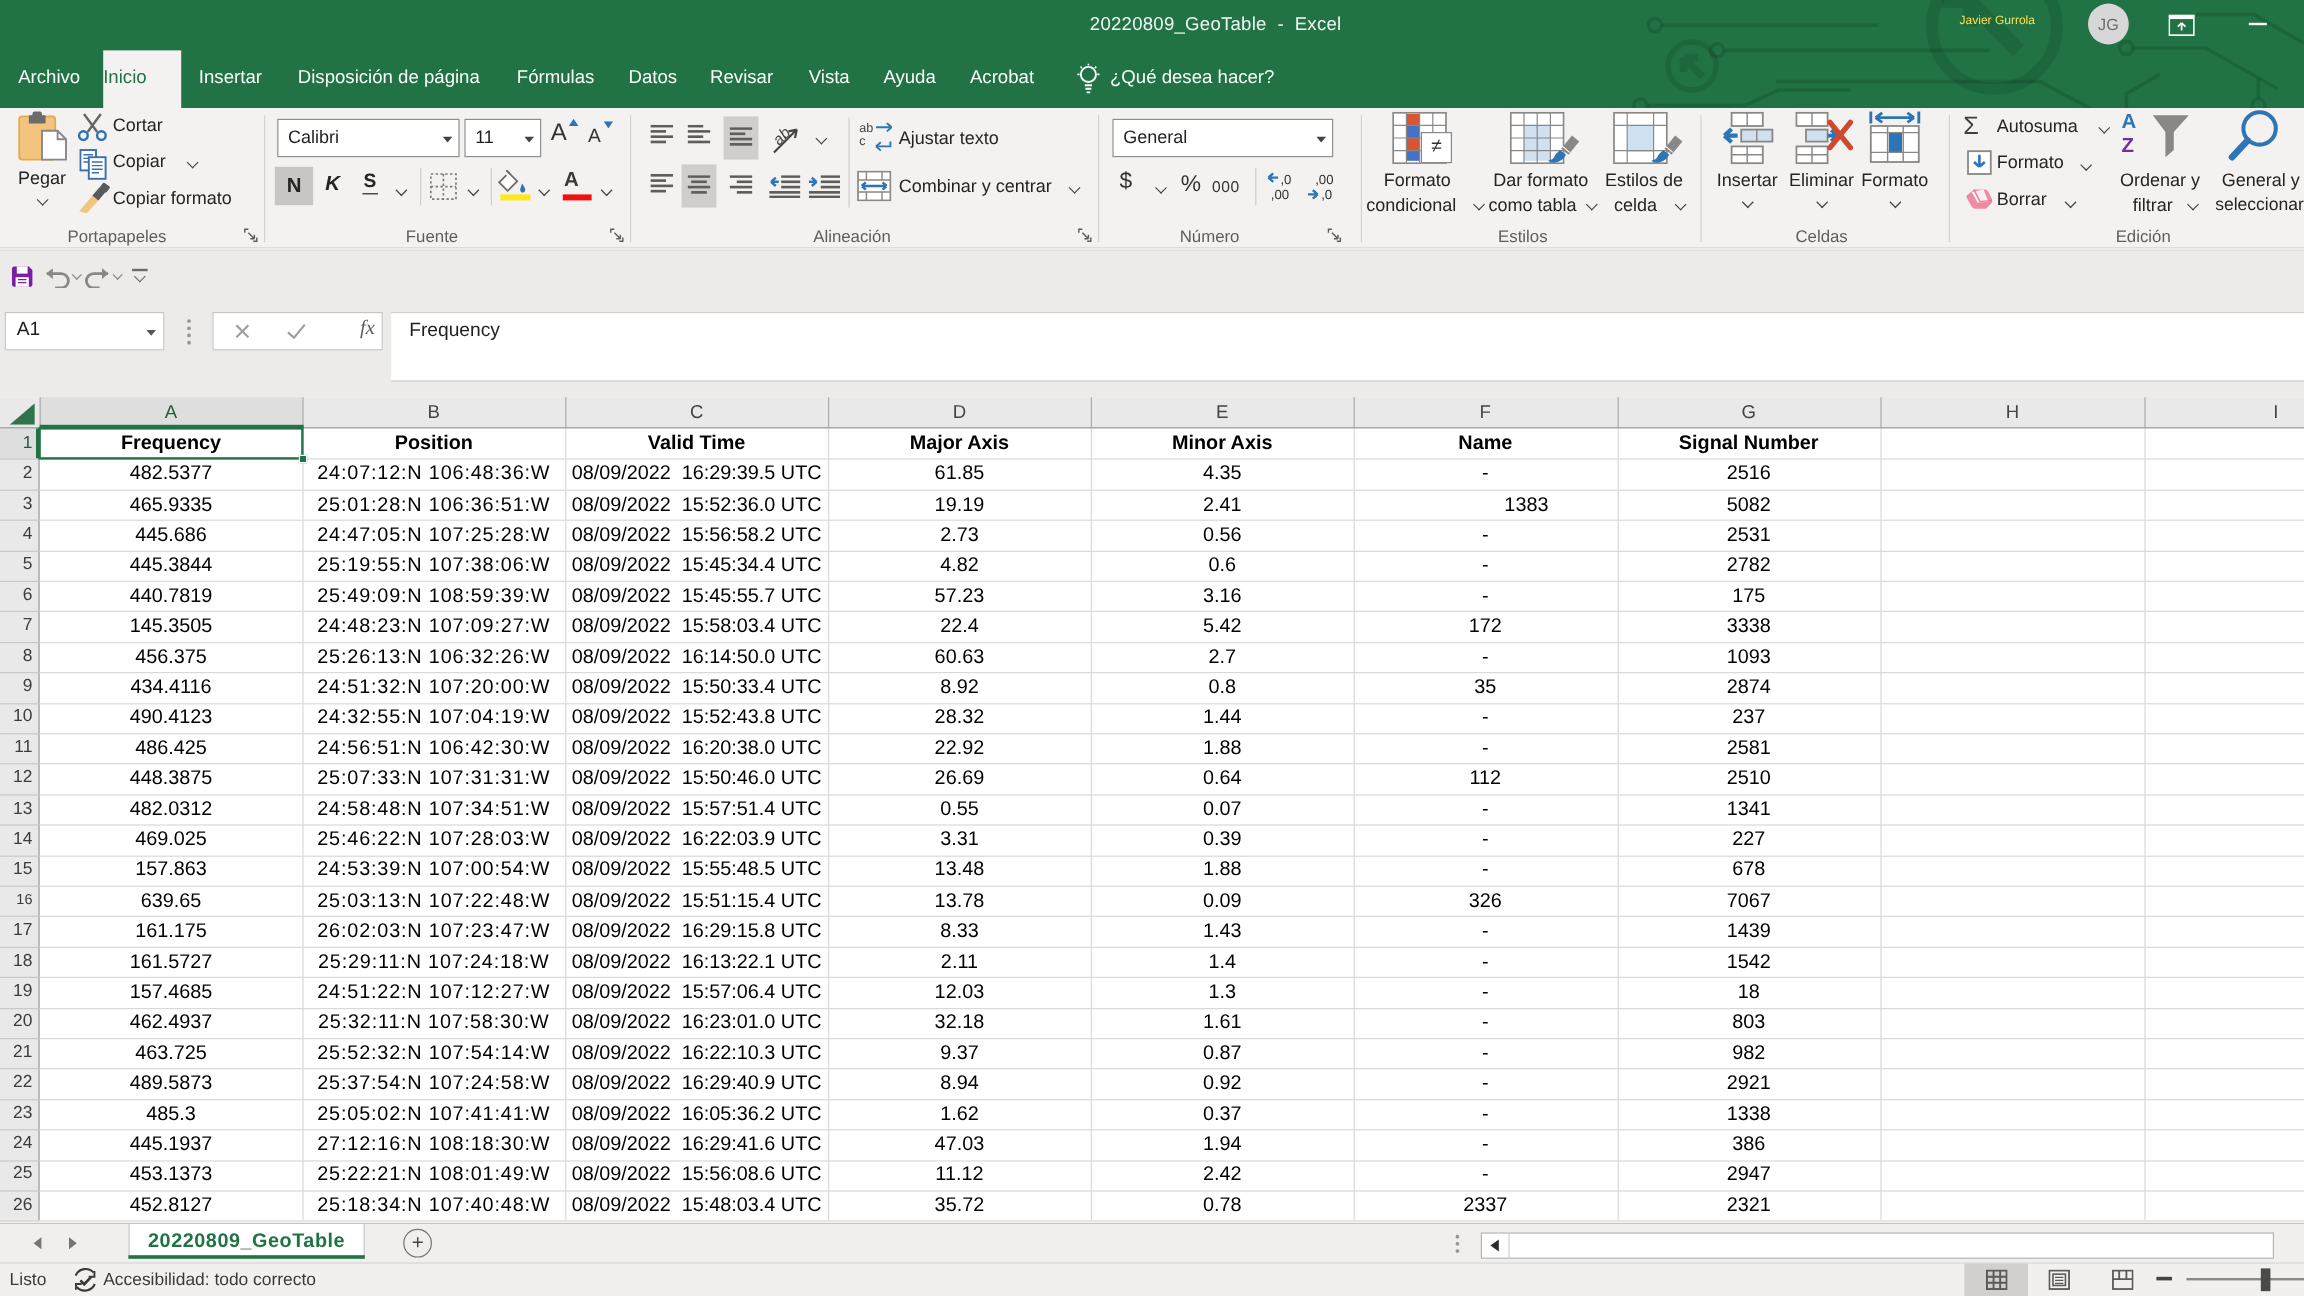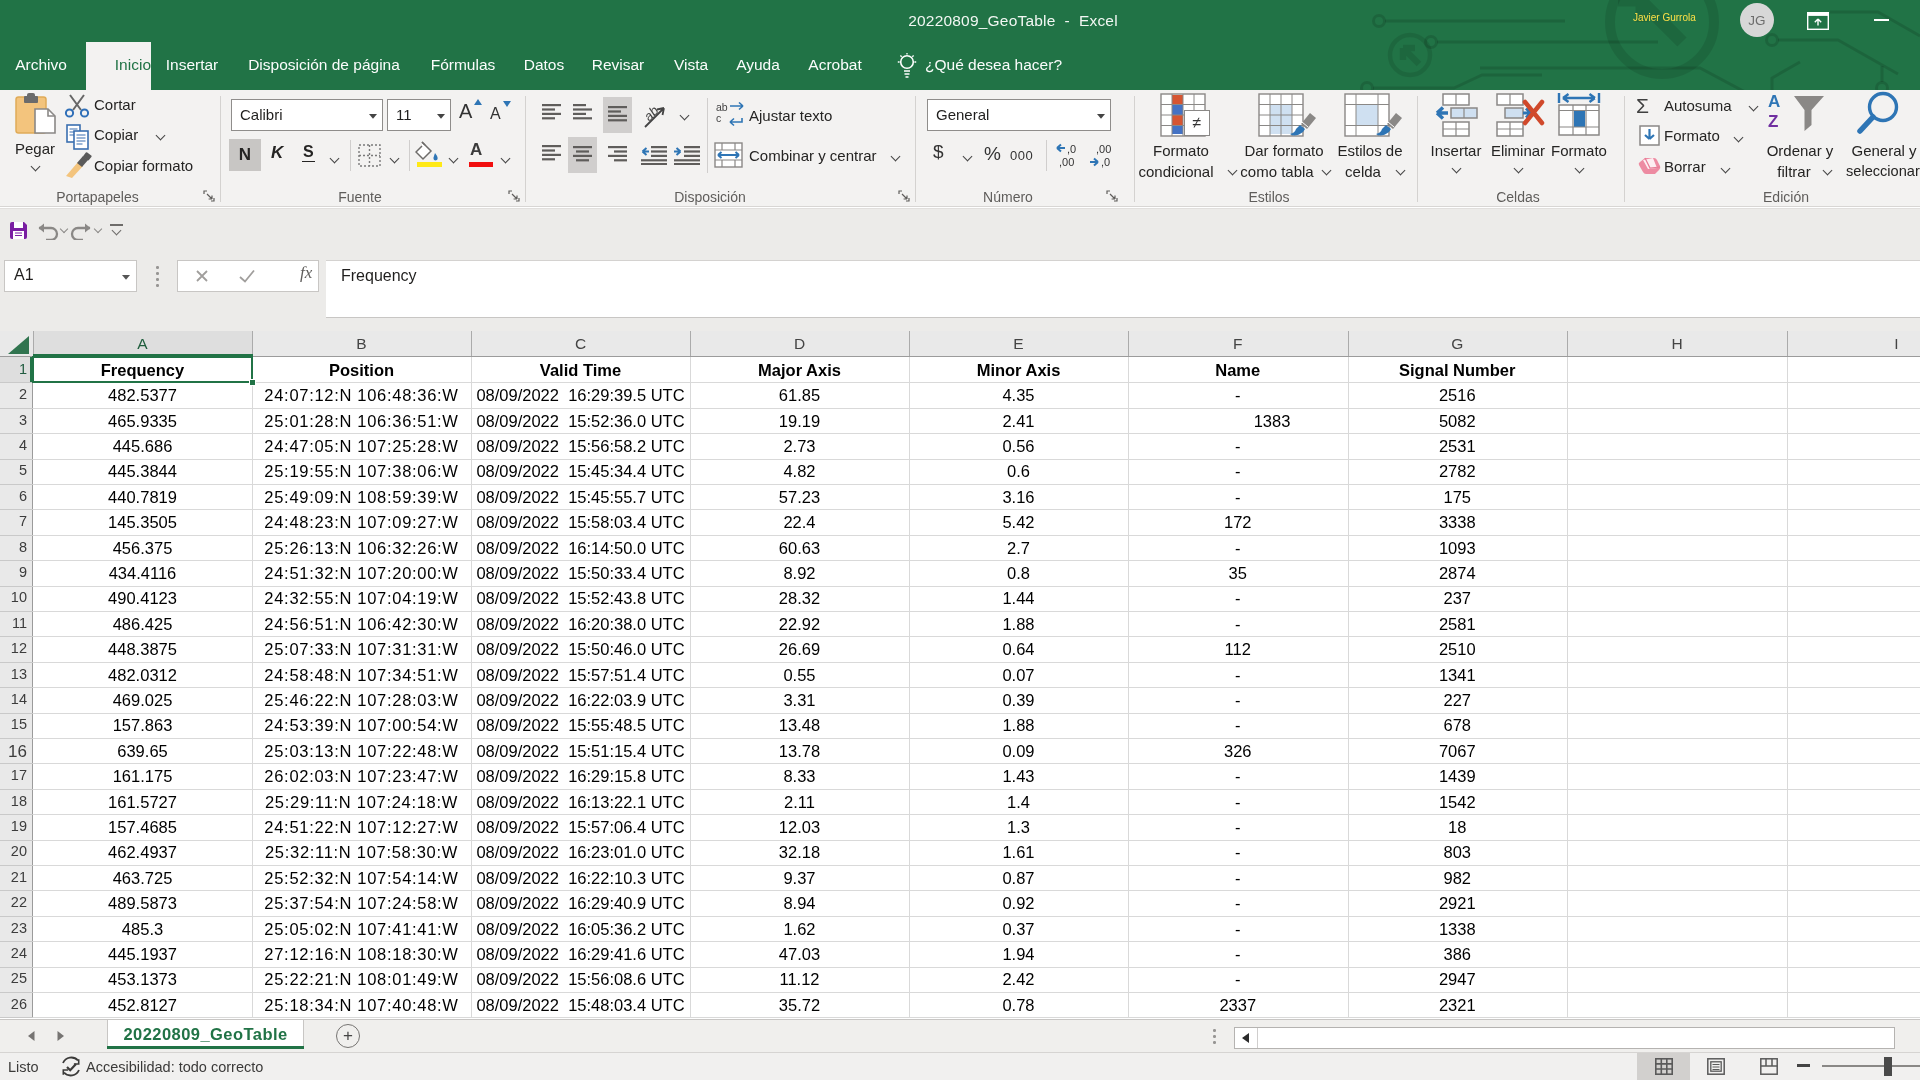--- a/index.html
+++ b/index.html
@@ -44,21 +44,21 @@
 <div class="ab" style="left:863px;top:12px;width:300px;text-align:center;font-size:15.5px;color:#f2f7f3;letter-spacing:.2px">20220809_GeoTable&nbsp;&nbsp;-&nbsp;&nbsp;Excel</div>
 <div class="ab" style="left:1633px;top:12px;font-size:10px;color:#fde047">Javier Gurrola</div>
 <div class="ab ctr" style="left:1740px;top:3px;width:34px;height:34px;border-radius:50%;background:#d7d7d7;font-size:13.5px;color:#6d6d6d">JG</div>
 <svg class="ab" style="left:1807px;top:12px" width="22" height="18" viewBox="0 0 22 18">
 <rect x="0.7" y="0.7" width="20.6" height="16.6" fill="none" stroke="#fff" stroke-width="1.4"></rect>
 <rect x="0.7" y="0.7" width="20.6" height="3.2" fill="#fff"></rect>
 <path d="M11 13.5 V7 M11 7 l-3.2 3.2 M11 7 l3.2 3.2" stroke="#fff" stroke-width="1.4" fill="none"></path>
 </svg>
 <div class="ab" style="left:1874px;top:19px;width:15px;height:2px;background:#fff"></div>
 <div class="ab" style="left:86px;top:42px;width:65px;height:48px;background:#f3f2f1"></div>
-<div class="ab" style="left:86px;top:42px;width:65px;height:48px;text-align:right;line-height:46px;font-size:15.5px;color:#217346">Inicio</div>
+<div class="ab" style="left:86px;top:42px;width:65px;height:48px;text-align:left;line-height:46px;font-size:15.5px;color:#217346">Inicio</div>
 <div class="ab" style="left:41px;top:56px;transform:translateX(-50%);font-size:15.5px;color:#fbfdfc;white-space:nowrap">Archivo</div>
 <div class="ab" style="left:192px;top:56px;transform:translateX(-50%);font-size:15.5px;color:#fbfdfc;white-space:nowrap">Insertar</div>
 <div class="ab" style="left:324px;top:56px;transform:translateX(-50%);font-size:15.5px;color:#fbfdfc;white-space:nowrap">Disposición de página</div>
 <div class="ab" style="left:463px;top:56px;transform:translateX(-50%);font-size:15.5px;color:#fbfdfc;white-space:nowrap">Fórmulas</div>
 <div class="ab" style="left:544px;top:56px;transform:translateX(-50%);font-size:15.5px;color:#fbfdfc;white-space:nowrap">Datos</div>
 <div class="ab" style="left:618px;top:56px;transform:translateX(-50%);font-size:15.5px;color:#fbfdfc;white-space:nowrap">Revisar</div>
 <div class="ab" style="left:691px;top:56px;transform:translateX(-50%);font-size:15.5px;color:#fbfdfc;white-space:nowrap">Vista</div>
 <div class="ab" style="left:758px;top:56px;transform:translateX(-50%);font-size:15.5px;color:#fbfdfc;white-space:nowrap">Ayuda</div>
 <div class="ab" style="left:835px;top:56px;transform:translateX(-50%);font-size:15.5px;color:#fbfdfc;white-space:nowrap">Acrobat</div>
 <svg class="ab" style="left:897px;top:53px" width="20" height="26" viewBox="0 0 20 26">
@@ -227,21 +227,21 @@
     </g>
 <path d="M0 5.5 H6.5 M6.5 5.5 l-4 -3.5 M6.5 5.5 l-4 3.5" stroke="#2e75b5" stroke-width="2" fill="none"></path>
 </svg>
 <svg class="ab" style="left:714px;top:142px" width="29" height="26" viewBox="0 0 29 26">
 <rect x="1" y="1" width="27" height="24" fill="#fff" stroke="#8a8886" stroke-width="1.4"></rect>
 <path d="M1 8 h27 M1 18 h27 M8 1 v7 M21 1 v7 M8 18 v7 M21 18 v7" stroke="#8a8886" stroke-width="1.2"></path>
 <path d="M4 13 h21 M4 13 l3.5 -3 M4 13 l3.5 3 M25 13 l-3.5 -3 M25 13 l-3.5 3" stroke="#2e75b5" stroke-width="2" fill="none"></path>
 </svg>
 <div class="rtxt" style="left:749px;top:147px">Combinar y centrar</div>
 <div class="chev" style="left:891.5px;top:152.75px;width:7px;height:7px;border-color:#444;border-width:1.5px"></div>
-<div class="glabel" style="left:650px;top:189px;width:120px">Disposición</div>
+<div class="glabel" style="left:650px;top:189px;width:120px">Alineación</div>
 <svg class="launch" style="left:898px;top:190px" viewBox="0 0 12 12">
     <path d="M1 4 V1 H4 M8 11 h3 v-3 M4 4 l5 5 M9 9 v-3.4 M9 9 h-3.4" fill="none" stroke="#5f5d5b" stroke-width="1.2"></path>
   </svg>
 <div class="ab" style="left:927px;top:99px;width:184px;height:32px;background:#fff;border:1px solid #8f8d8b"></div>
 <div class="ab" style="left:936px;top:106px;font-size:15px;color:#201f1e">General</div>
 <svg class="ab" style="left:1097px;top:113px" width="8" height="6">
     <path d="M0 1 L4 5.7 L8 1z" fill="#444"></path>
   </svg>
 <div class="ab" style="left:933px;top:141px;font-size:19px;color:#333">$</div>
 <div class="chev" style="left:963.5px;top:152.75px;width:7px;height:7px;border-color:#444;border-width:1.5px"></div>
@@ -502,21 +502,21 @@
 <div class="ab" style="left:0;top:487.7px;width:27px;text-align:right;font-size:14.5px;color:#3c3c3c">6</div>
 <div class="ab" style="left:0;top:513.1px;width:27px;text-align:right;font-size:14.5px;color:#3c3c3c">7</div>
 <div class="ab" style="left:0;top:538.5px;width:27px;text-align:right;font-size:14.5px;color:#3c3c3c">8</div>
 <div class="ab" style="left:0;top:563.9px;width:27px;text-align:right;font-size:14.5px;color:#3c3c3c">9</div>
 <div class="ab" style="left:0;top:589.3px;width:27px;text-align:right;font-size:14.5px;color:#3c3c3c">10</div>
 <div class="ab" style="left:0;top:614.7px;width:27px;text-align:right;font-size:14.5px;color:#3c3c3c">11</div>
 <div class="ab" style="left:0;top:640.1px;width:27px;text-align:right;font-size:14.5px;color:#3c3c3c">12</div>
 <div class="ab" style="left:0;top:665.5px;width:27px;text-align:right;font-size:14.5px;color:#3c3c3c">13</div>
 <div class="ab" style="left:0;top:690.9px;width:27px;text-align:right;font-size:14.5px;color:#3c3c3c">14</div>
 <div class="ab" style="left:0;top:716.3px;width:27px;text-align:right;font-size:14.5px;color:#3c3c3c">15</div>
-<div class="ab" style="left:0;top:741.7px;width:27px;text-align:right;font-size:17px;color:#3c3c3c">16</div>
+<div class="ab" style="left:0;top:741.7px;width:27px;text-align:right;font-size:12px;color:#3c3c3c">16</div>
 <div class="ab" style="left:0;top:767.1px;width:27px;text-align:right;font-size:14.5px;color:#3c3c3c">17</div>
 <div class="ab" style="left:0;top:792.5px;width:27px;text-align:right;font-size:14.5px;color:#3c3c3c">18</div>
 <div class="ab" style="left:0;top:817.9px;width:27px;text-align:right;font-size:14.5px;color:#3c3c3c">19</div>
 <div class="ab" style="left:0;top:843.3px;width:27px;text-align:right;font-size:14.5px;color:#3c3c3c">20</div>
 <div class="ab" style="left:0;top:868.7px;width:27px;text-align:right;font-size:14.5px;color:#3c3c3c">21</div>
 <div class="ab" style="left:0;top:894.1px;width:27px;text-align:right;font-size:14.5px;color:#3c3c3c">22</div>
 <div class="ab" style="left:0;top:919.5px;width:27px;text-align:right;font-size:14.5px;color:#3c3c3c">23</div>
 <div class="ab" style="left:0;top:944.9px;width:27px;text-align:right;font-size:14.5px;color:#3c3c3c">24</div>
 <div class="ab" style="left:0;top:970.3px;width:27px;text-align:right;font-size:14.5px;color:#3c3c3c">25</div>
 <div class="ab" style="left:0;top:995.7px;width:27px;text-align:right;font-size:14.5px;color:#3c3c3c">26</div>

